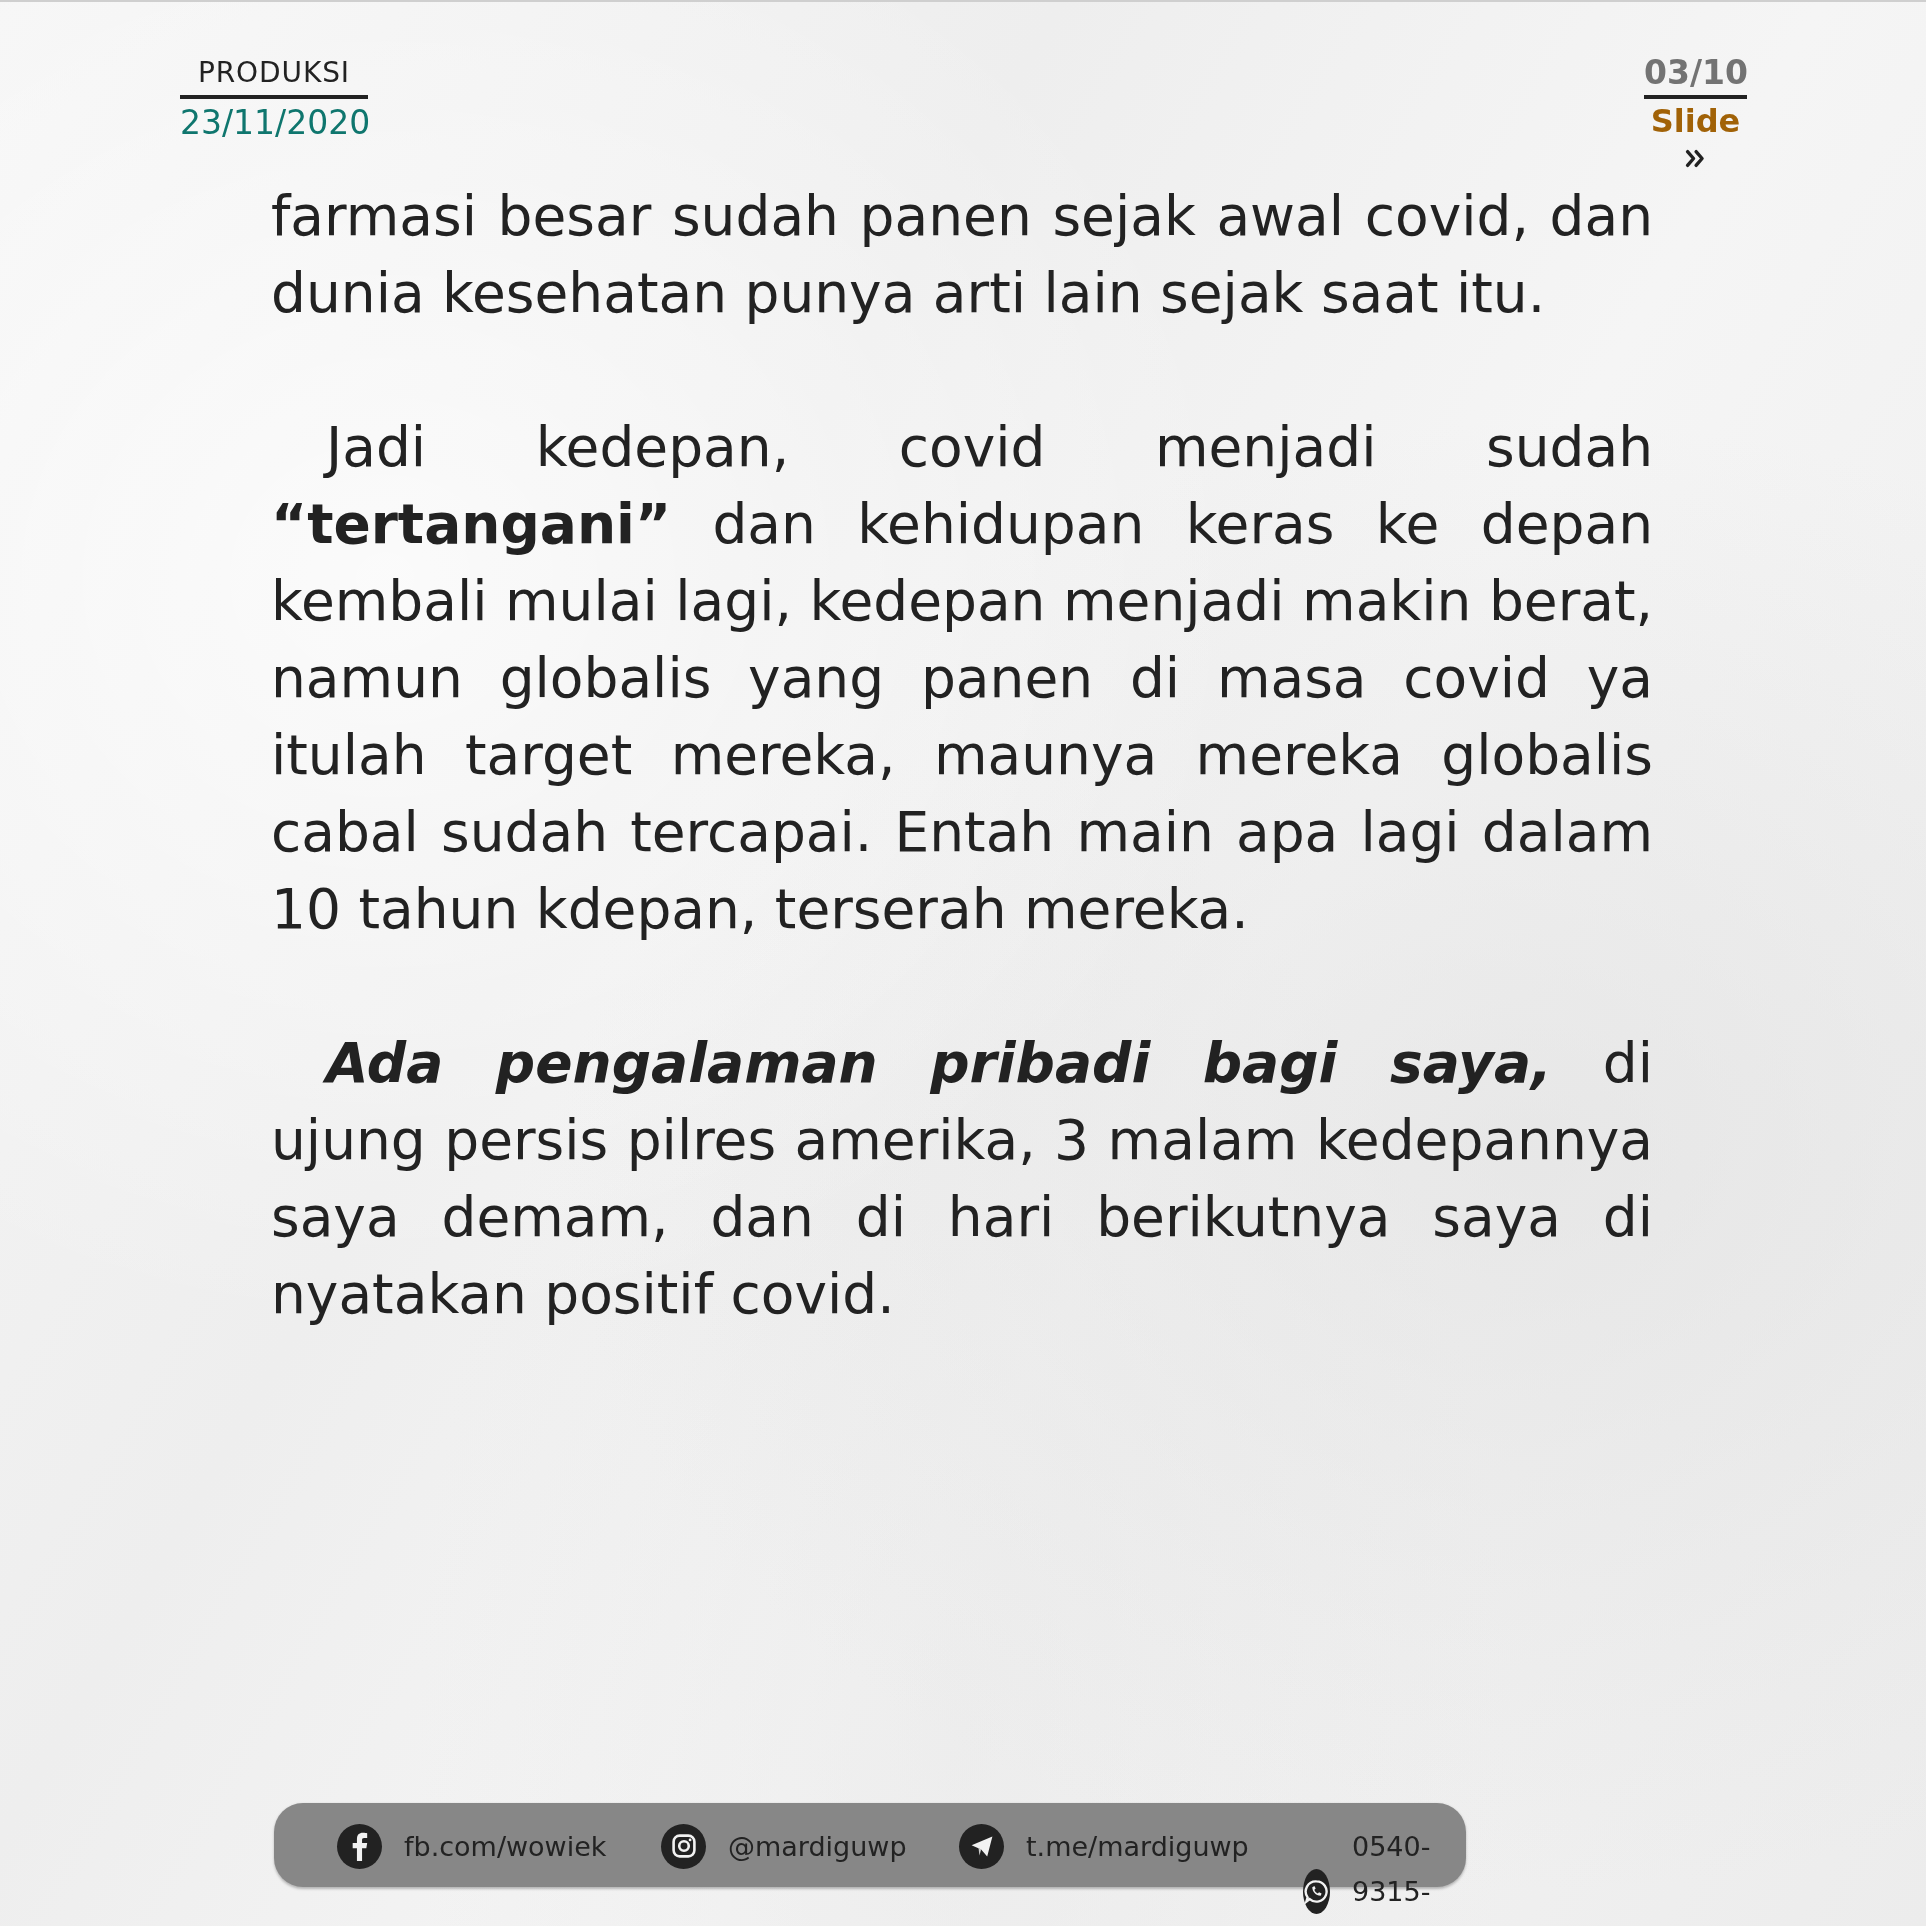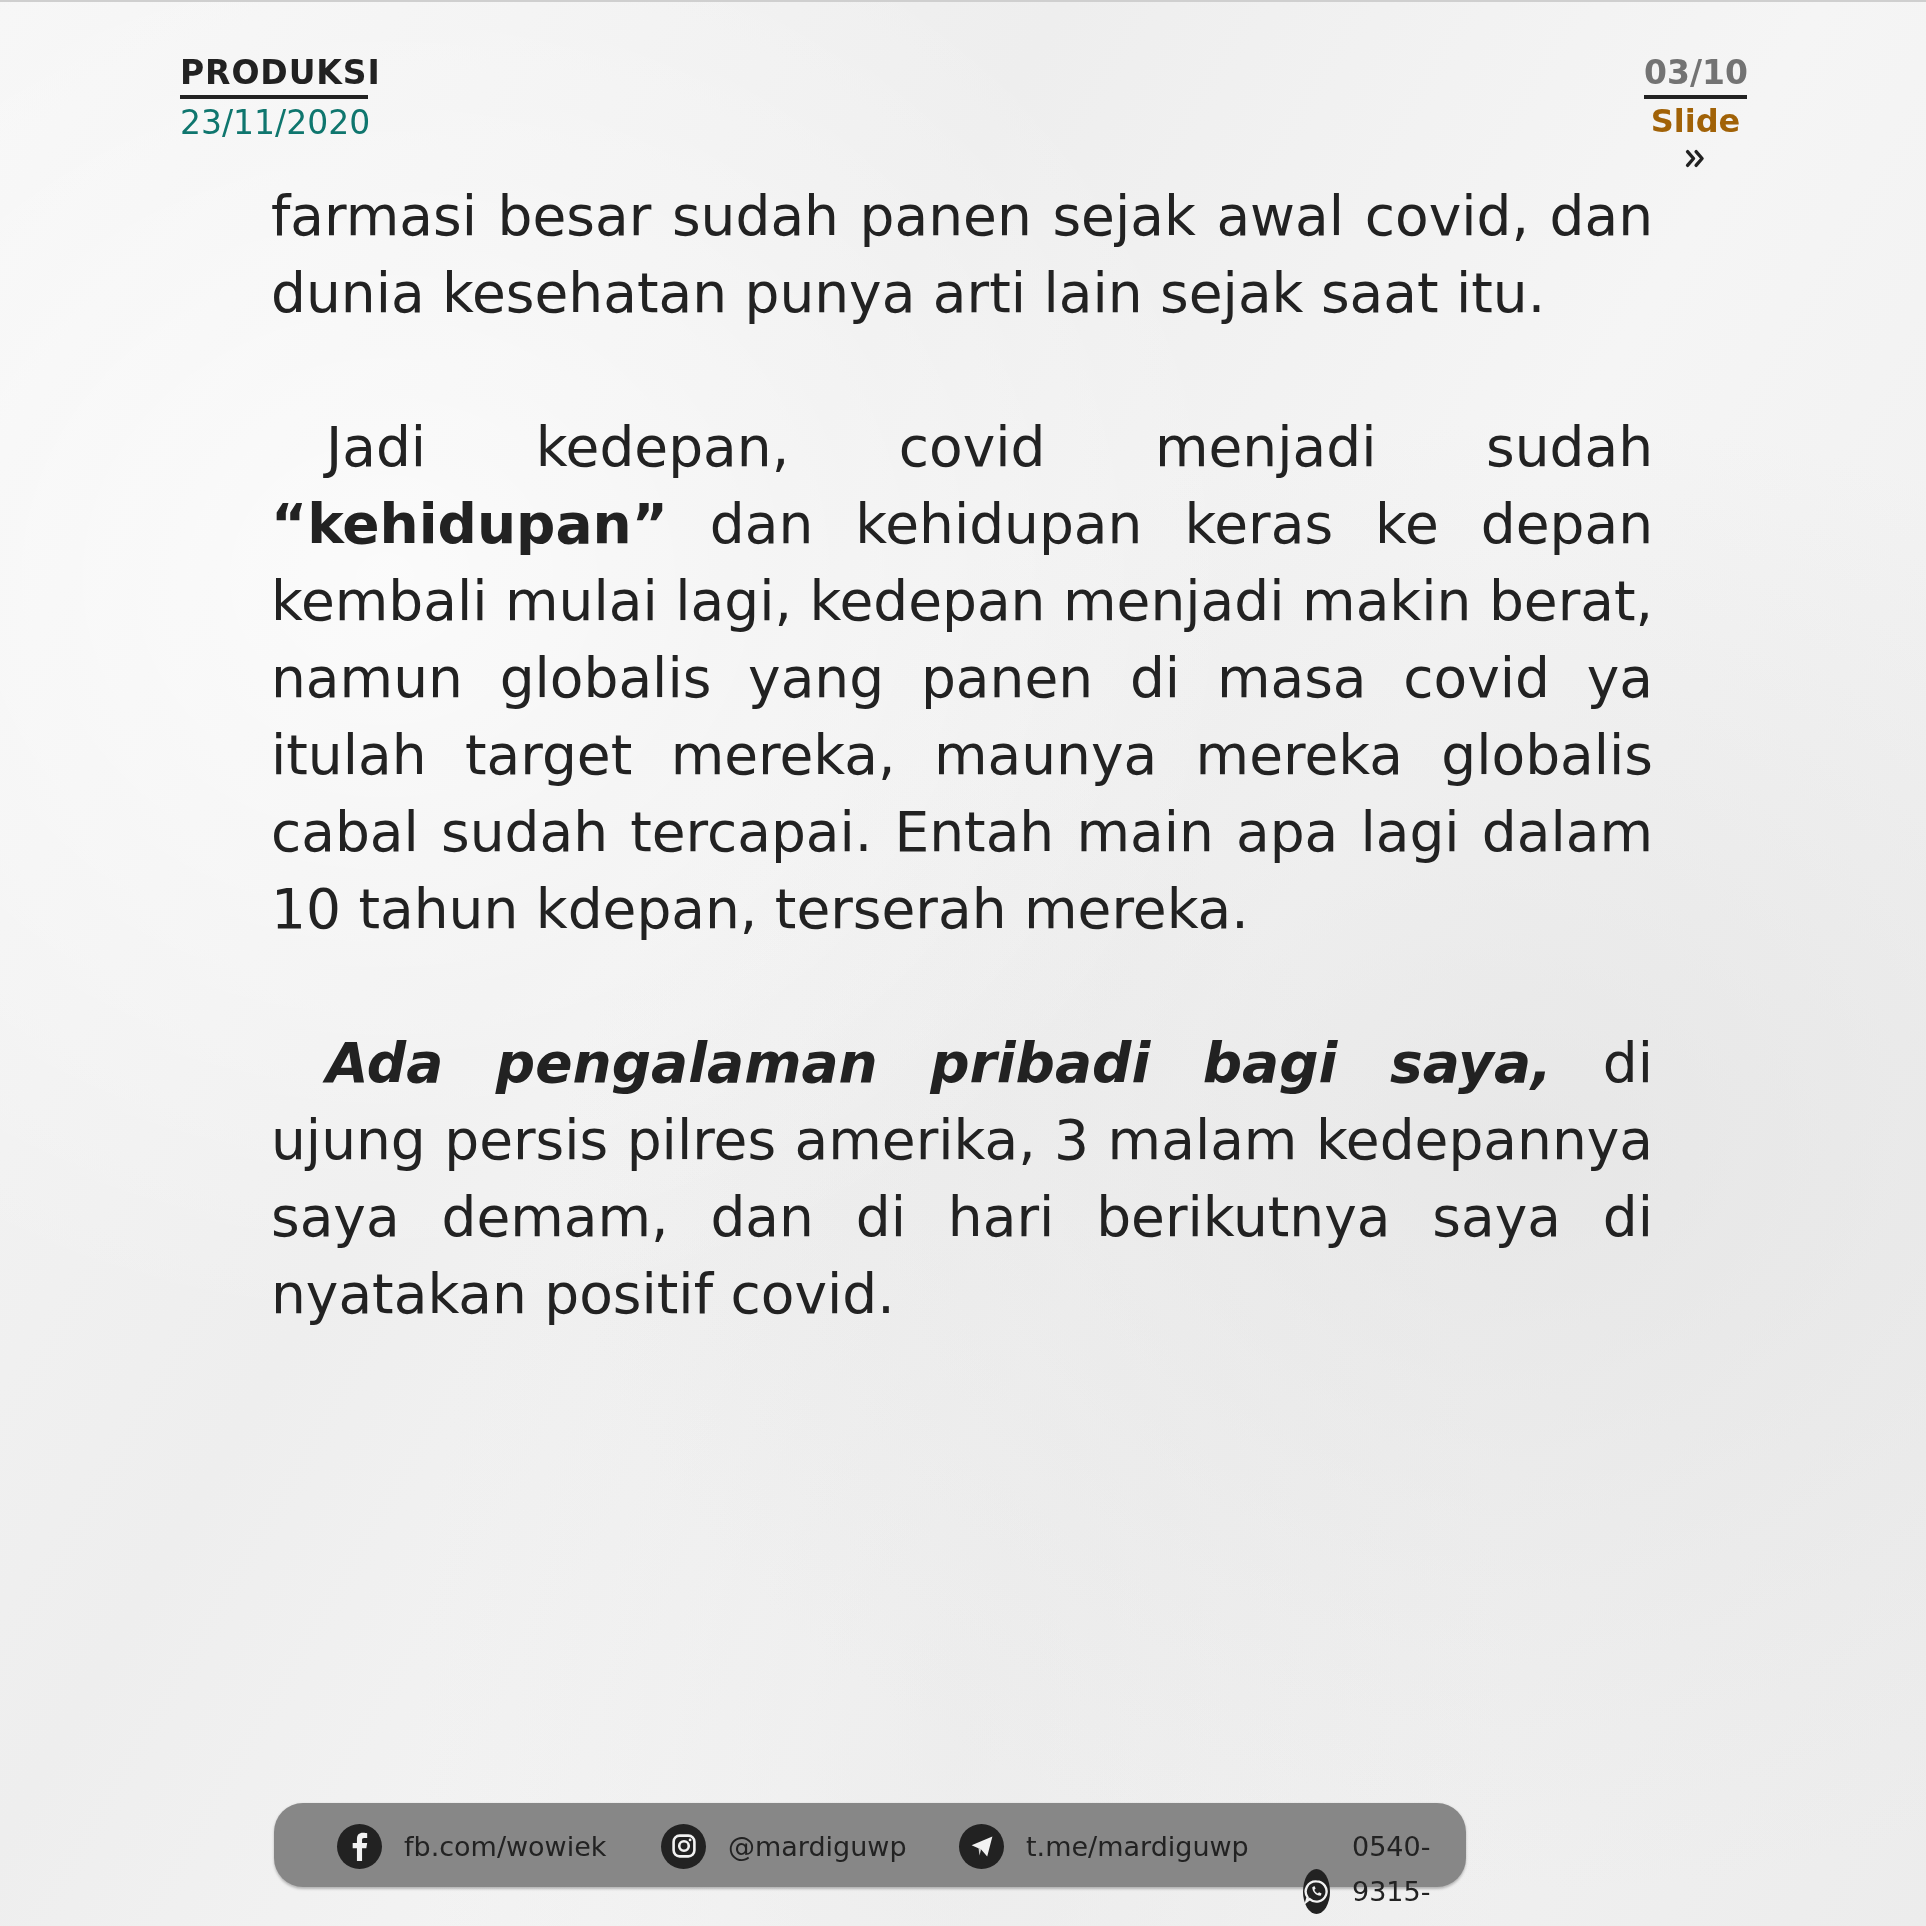--- a/index.html
+++ b/index.html
@@ -9,21 +9,21 @@
     background-image:
       radial-gradient(ellipse at 20% 30%, rgba(255,255,255,0.7), rgba(255,255,255,0) 40%),
       radial-gradient(ellipse at 80% 60%, rgba(220,220,220,0.5), rgba(255,255,255,0) 45%),
       radial-gradient(ellipse at 50% 90%, rgba(230,230,230,0.5), rgba(255,255,255,0) 40%),
       linear-gradient(120deg, #f6f6f6 0%, #eeeeee 35%, #f5f5f5 60%, #ececec 100%);
     font-family: "DejaVu Sans", sans-serif;
     color: #222;
   }
   .top-rule { position: absolute; left: 0; top: 0; width: 1926px; height: 1.7px; background: #cfcfcf; }
   .hdr-left { position: absolute; left: 180px; top: 53px; width: 188px; text-align: center; }
-  .hdr-left .cat { font-family: "DejaVu Sans", sans-serif; font-weight: bold; font-size: 33px; letter-spacing: 0.9px; color: #222; line-height: 39px; }
+  .hdr-left .cat { font-family: "DejaVu Sans", sans-serif; font-weight: normal; font-size: 28px; letter-spacing: 0.9px; color: #222; line-height: 39px; }
   .hdr-left .rule { height: 3.4px; background: #222; margin: 3.4px 0 5.1px; }
   .hdr-left .date { font-size: 33px; color: #0f766e; line-height: 38px; font-weight: normal; }
   .hdr-right { position: absolute; left: 1644px; top: 53px; width: 103px; text-align: center; }
   .hdr-right .num { font-weight: bold; font-size: 33px; line-height: 39px; color: #737373; }
   .hdr-right .rule { height: 3.4px; background: #222; margin: 3.4px 0 5.1px; }
   .hdr-right .slide { font-weight: bold; font-size: 32px; line-height: 34px; color: #a16207; }
 
   .content {
     position: absolute; left: 271px; top: 178px; width: 1382px;
     font-size: 55px; line-height: 77px; color: #222;
@@ -67,21 +67,21 @@
       <svg width="20.5" height="19" viewBox="0 0 24 22" style="vertical-align:-1.7px">
         <path d="M3 3 L10 11 L3 19" stroke="#222" stroke-width="4" fill="none" stroke-linecap="round" stroke-linejoin="round"></path>
         <path d="M13 3 L20 11 L13 19" stroke="#222" stroke-width="4" fill="none" stroke-linecap="round" stroke-linejoin="round"></path>
       </svg>
     </span>
   </div>
 </div>
 
 <div class="content">
   <p><span>farmasi besar sudah panen sejak awal covid, dan dunia kesehatan punya arti lain sejak saat itu.</span></p>
-  <p class="indent"><span>Jadi kedepan, covid menjadi sudah </span><b>“kehidupan”</b><span> dan kehidupan keras ke depan kembali mulai lagi, kedepan menjadi makin berat, namun globalis yang panen di masa covid ya itulah target mereka, maunya mereka globalis cabal sudah tercapai. Entah main apa lagi dalam 10 tahun kdepan, terserah mereka.</span></p>
+  <p class="indent"><span>Jadi kedepan, covid menjadi sudah </span><b>“tertangani”</b><span> dan kehidupan keras ke depan kembali mulai lagi, kedepan menjadi makin berat, namun globalis yang panen di masa covid ya itulah target mereka, maunya mereka globalis cabal sudah tercapai. Entah main apa lagi dalam 10 tahun kdepan, terserah mereka.</span></p>
   <p class="indent"><i class="bi">Ada pengalaman pribadi bagi saya,</i><span> di ujung persis pilres amerika, 3 malam kedepannya saya demam, dan di hari berikutnya saya di nyatakan positif covid.</span></p>
 </div>
 
 <div class="footer">
   <div class="social" style="left:63px">
     <span class="ico">
       <svg width="19" height="29" viewBox="0 0 22 34">
           <path d="M14 34 V19 H19 L20 13 H14 V9.5 C14 8 14.5 7 16.5 7 H20 V1.5 C19 1.3 17 1 15 1 C10.5 1 8 3.5 8 8.5 V13 H3 V19 H8 V34 Z" fill="#f2f2f2"></path>
         </svg>
     </span>

